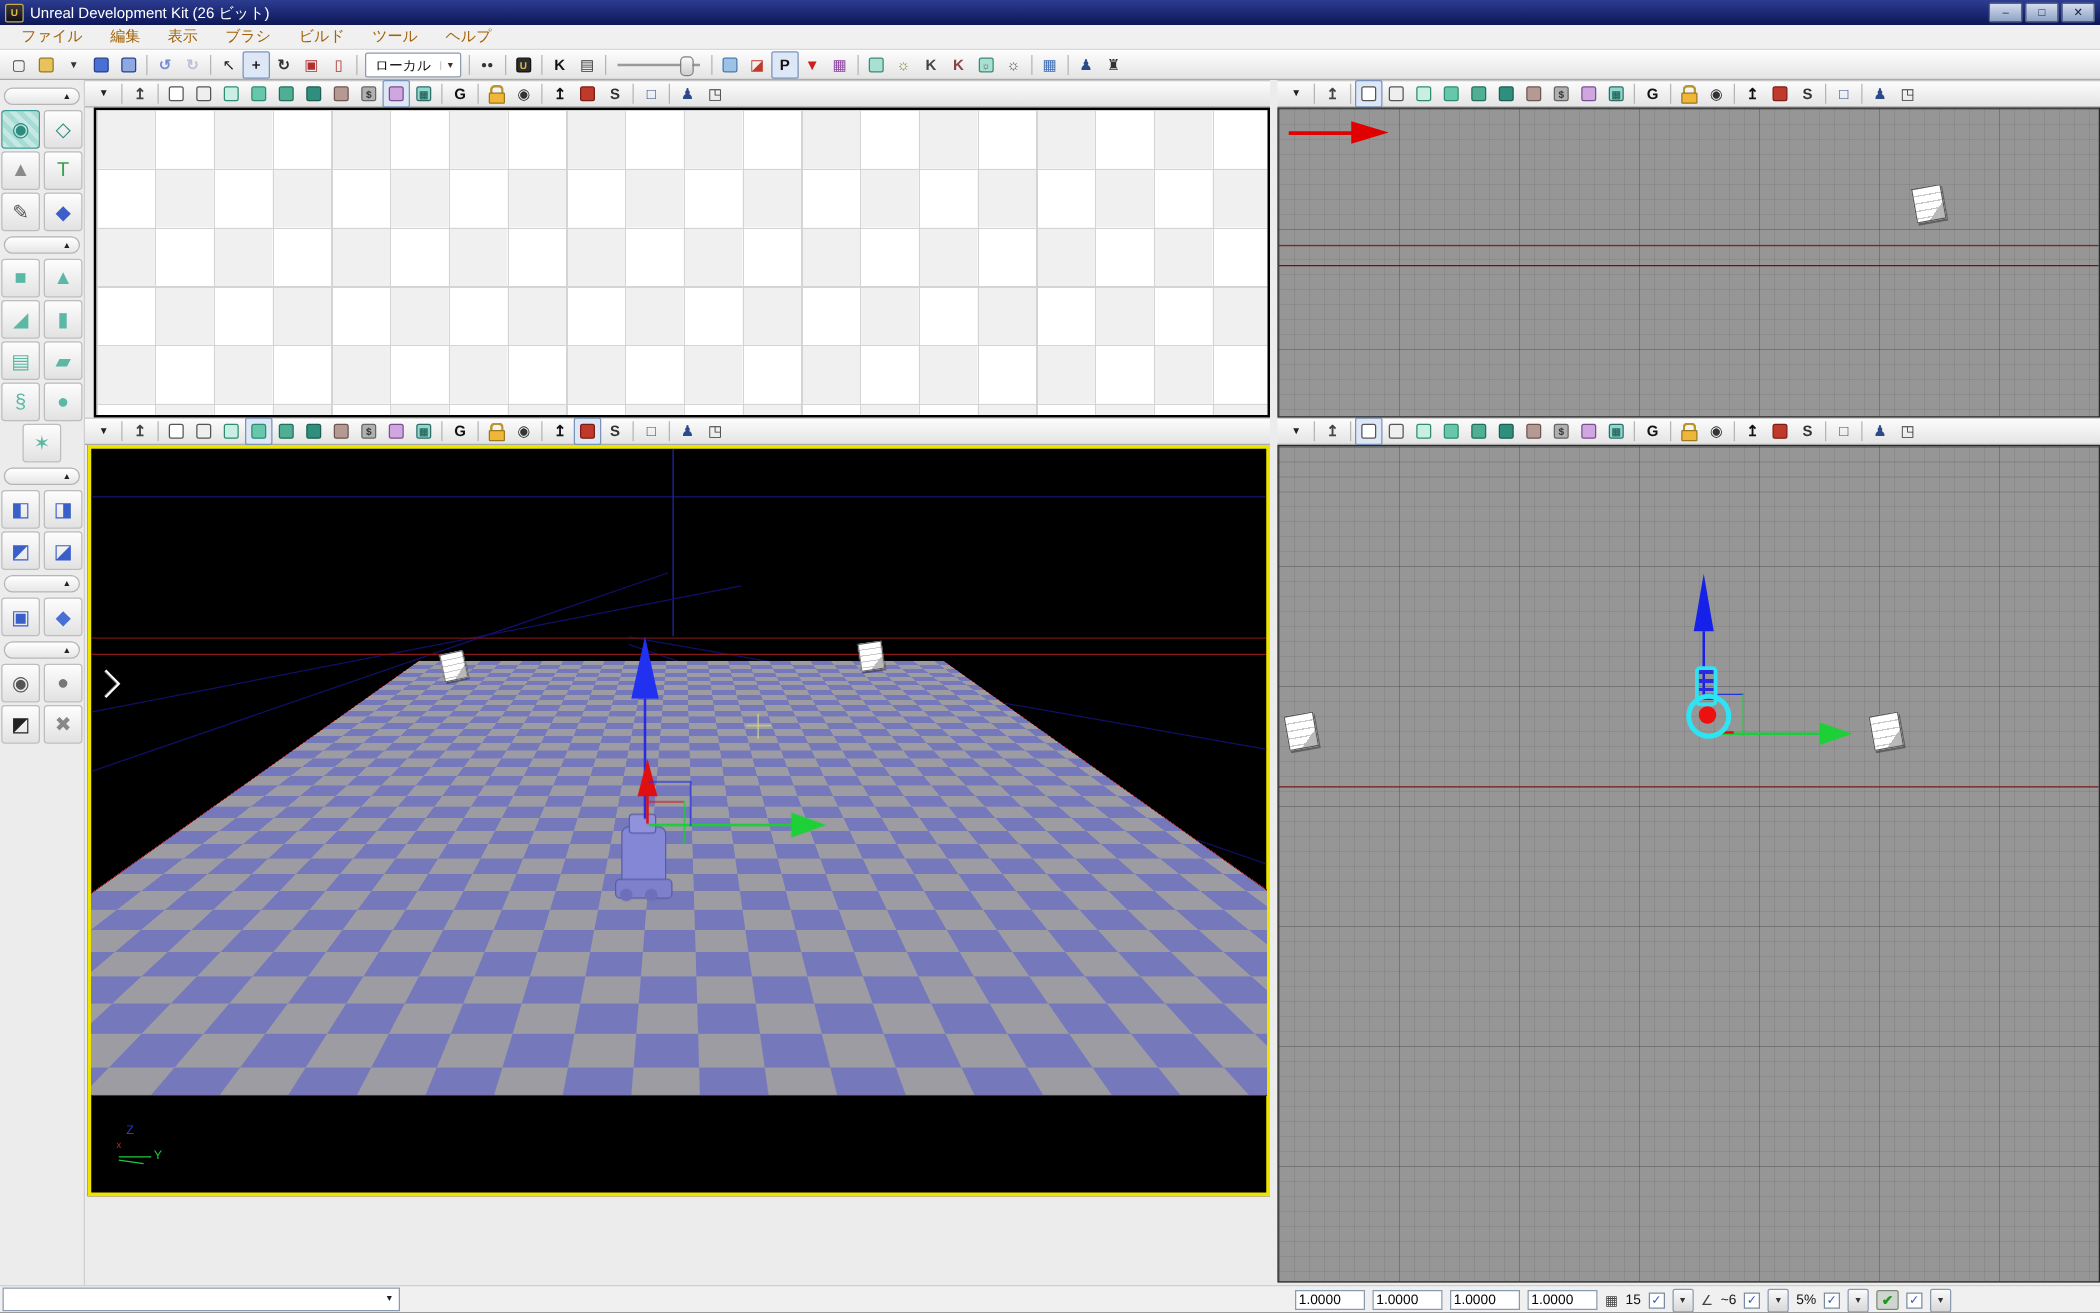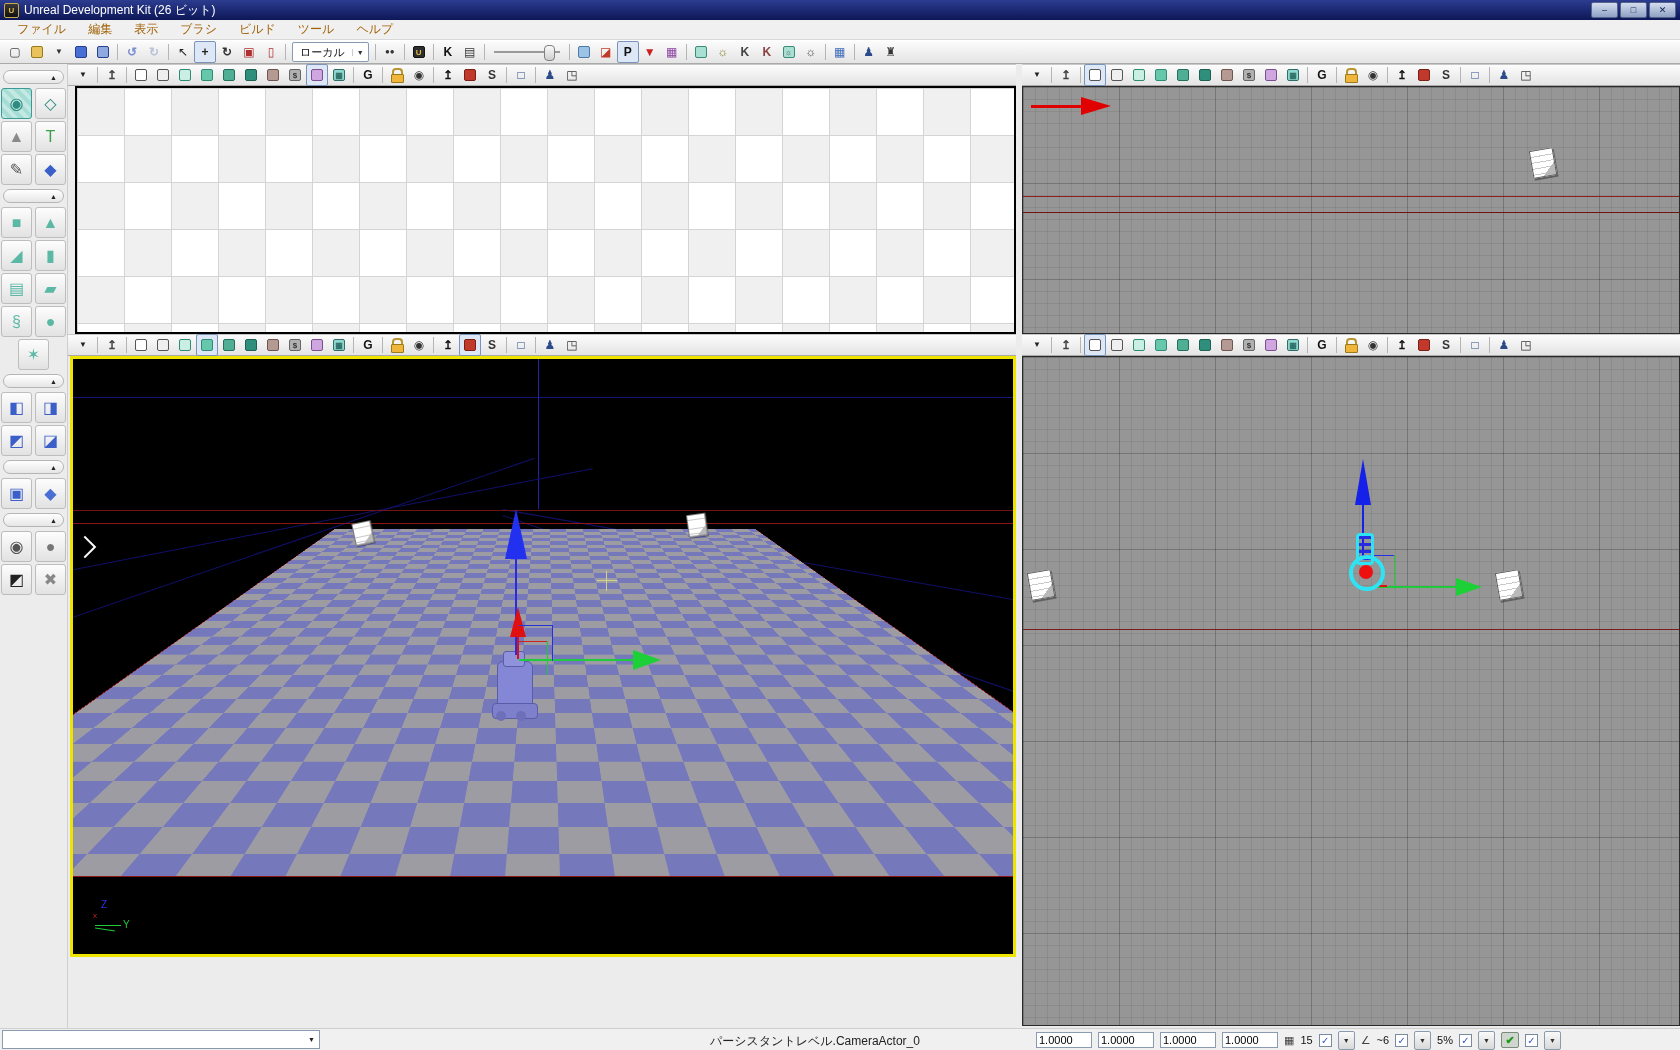--- a/index.html
+++ b/index.html
@@ -718,21 +718,20 @@
     <div class="abs" style="left:352px;top:228px;width:12px;height:2px;background:#e01010;"></div>
     <div class="abs" style="left:333px;top:176px;width:12px;height:26px;border:3px solid #2ee4f4;border-radius:4px;background:repeating-linear-gradient(to bottom,#2a2ae0 0 3px,transparent 3px 7px);"></div>
     <div class="abs" style="left:326px;top:198px;width:28px;height:28px;border:4px solid #2ee4f4;border-radius:50%;"></div>
     <div class="abs" style="left:336px;top:208px;width:14px;height:14px;background:#ee1010;border-radius:50%;"></div>
   </div>
 
   <div class="abs statusbar">
     <div class="sb-combo">
       <span class="arr">▼</span>
     </div>
-    <div class="sb-status">パーシスタントレベル.CameraActor_0</div>
     <div class="sb-right">
       <span style="display:inline-flex;gap:6px;">
           <input class="sb-field" value="1.0000" style="">
           <input class="sb-field" value="1.0000" style="">
           <input class="sb-field" value="1.0000" style="">
           <input class="sb-field" value="1.0000" style="">
         </span>
       <span class="sb-ic">▦</span>
       <span class="sb-lab">15</span>
       <span class="chk">✓</span>

